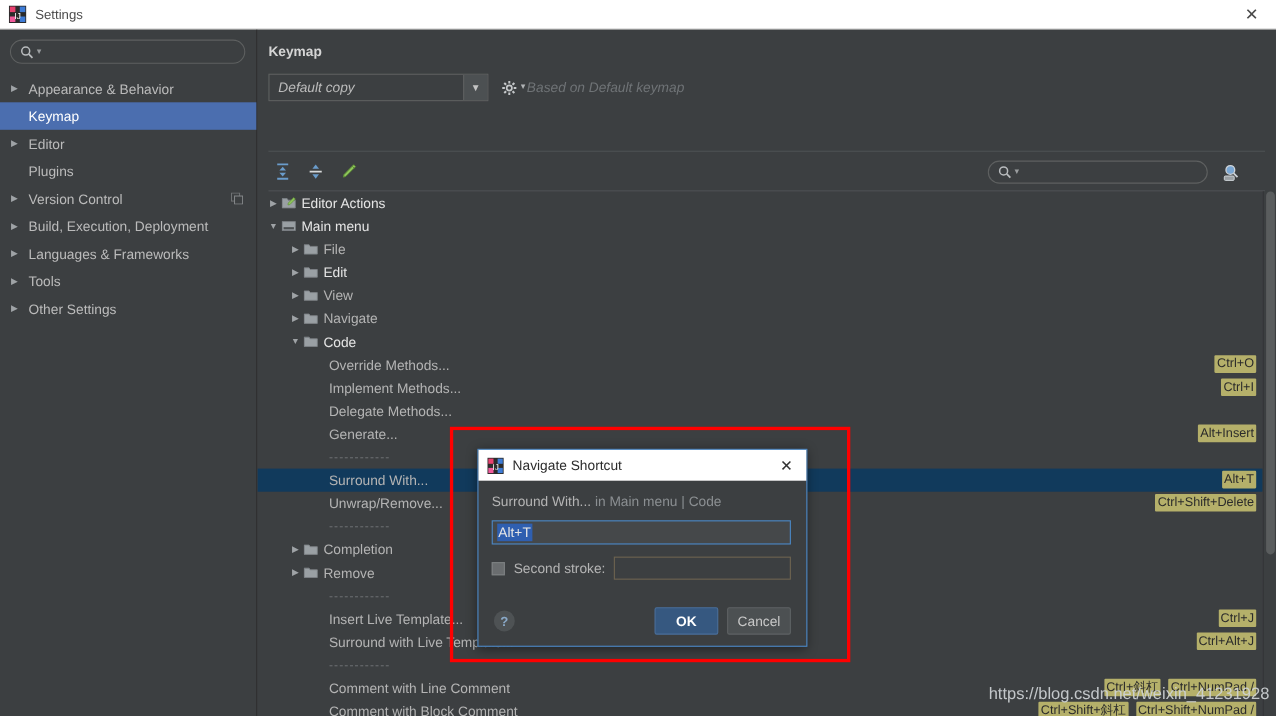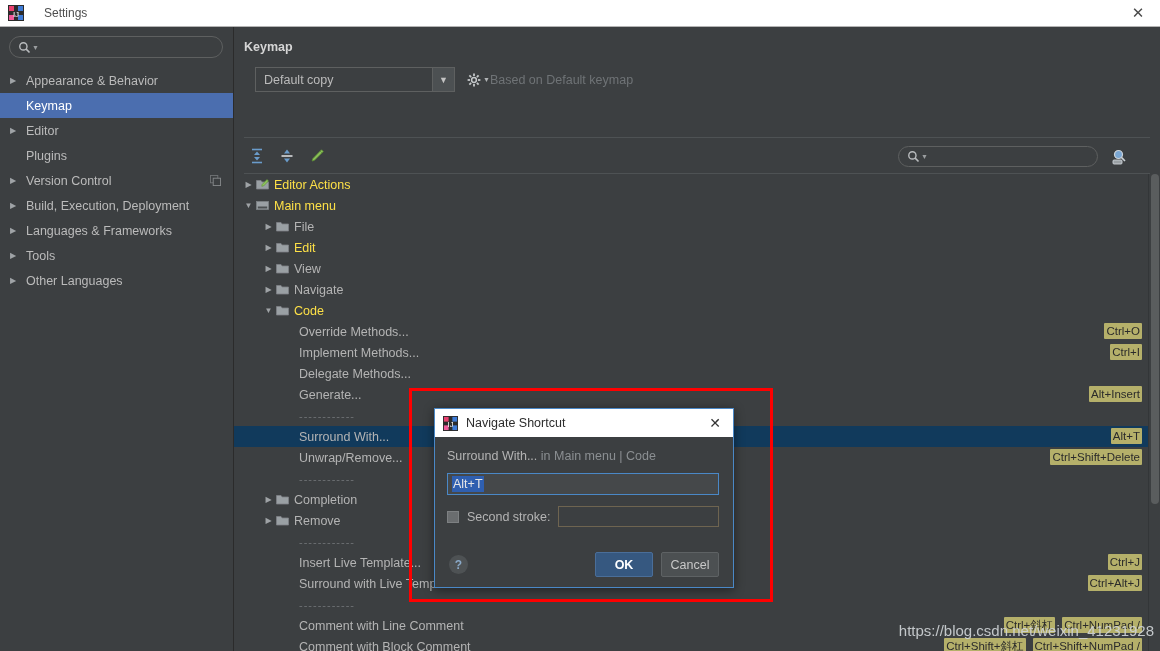--- a/index.html
+++ b/index.html
@@ -17,21 +17,21 @@
 
   
   .titlebar {
     position: absolute; left: 0; top: 0; width: 1160px; height: 27px;
     background: #ffffff;
     border-bottom: 1px solid #b4b4b4;
     display: flex; align-items: center;
   }
   .titlebar .logo { margin-left: 8px; width: 16px; height: 16px; display:block; }
   .titlebar .title {
-    margin-left: 20px; font-size: 12px; color: #4d4d4d;
+    margin-left: 8px; font-size: 12px; color: #4d4d4d;
   }
   .titlebar .closebtn {
     position: absolute; right: 0; top: 0; width: 44px; height: 26px;
     display: flex; align-items: center; justify-content: center;
     color: #4a4a4a; font-size: 15px; cursor: pointer;
   }
 
   
   .body { position: absolute; left: 0; top: 27px; width: 1160px; height: 624px; display: flex; }
   .sidebar {
@@ -65,21 +65,21 @@
   }
   .side-item.noarrow .arrow { visibility: hidden; }
   .side-item .slabel { margin-left: 2px; white-space: nowrap; }
   .side-item .trail-icon { position: absolute; right: 12px; width: 11px; height: 11px; opacity: .55; }
 
   
   .page-title {
     position: absolute; left: 10px; top: 13px;
     font-size: 12.5px; font-weight: bold; color: #d5d5d5;
   }
-  .km-row { position: absolute; left: 21px; top: 40px; display: flex; align-items: center; }
+  .km-row { position: absolute; left: 10px; top: 40px; display: flex; align-items: center; font-style: italic; }
   .km-combo {
     width: 200px; height: 25px; border: 1px solid #5e6060; background: #3c3f41;
     display: flex; align-items: center; position: relative;
   }
   .km-combo .val { font-size: 12.5px; color: #bbbbbb; padding-left: 8px; }
   .km-combo .arrowbox {
     position: absolute; right: 0; top: 0; width: 22px; height: 23px;
     border-left: 1px solid #5e6060; background: #4c5052;
     display: flex; align-items: center; justify-content: center;
     color: #c3c3c3; font-size: 9px; cursor: pointer;
@@ -118,21 +118,21 @@
   }
   .trow {
     height: 21px; display: flex; align-items: center; position: relative;
     font-size: 12.5px; color: #b4b4b4; white-space: nowrap; cursor: pointer;
   }
   .trow.sel { background: #113a5c; }
   .trow .tw { display: inline-block; }
   .trow .tarrow { width: 13px; text-align: center; color: #9fa3a6; font-size: 8px; flex: 0 0 13px; }
   .trow .ticon { width: 15px; flex: 0 0 15px; display: flex; align-items: center; justify-content: center; }
   .trow .tlabel { margin-left: 4px; }
-  .trow .tlabel.blue { color: #fde047; }
+  .trow .tlabel.blue { color: #e5e5e5; }
   .trow .dashes { color: #6f7376; letter-spacing: 1px; font-size: 11px; }
   .shortcuts {
     position: absolute; right: 6px; top: 2px; display: flex; gap: 7px; align-items: center;
   }
   .sc {
     background: #b5b06a; color: #2b2b2b; font-size: 11.5px;
     padding: 0 2px; line-height: 16px; height: 16px; border-radius: 1px;
   }
 
   
@@ -268,21 +268,21 @@
         <div class="side-item">
           <span class="arrow">▶</span>
           <span class="slabel">Languages &amp; Frameworks</span>
         </div>
         <div class="side-item">
           <span class="arrow">▶</span>
           <span class="slabel">Tools</span>
         </div>
         <div class="side-item">
           <span class="arrow">▶</span>
-          <span class="slabel">Other Languages</span>
+          <span class="slabel">Other Settings</span>
         </div>
       </div>
     </div>
 
     <div class="content">
 
       <div class="page-title">Keymap</div>
 
       <div class="km-row">
         <div class="km-combo">

